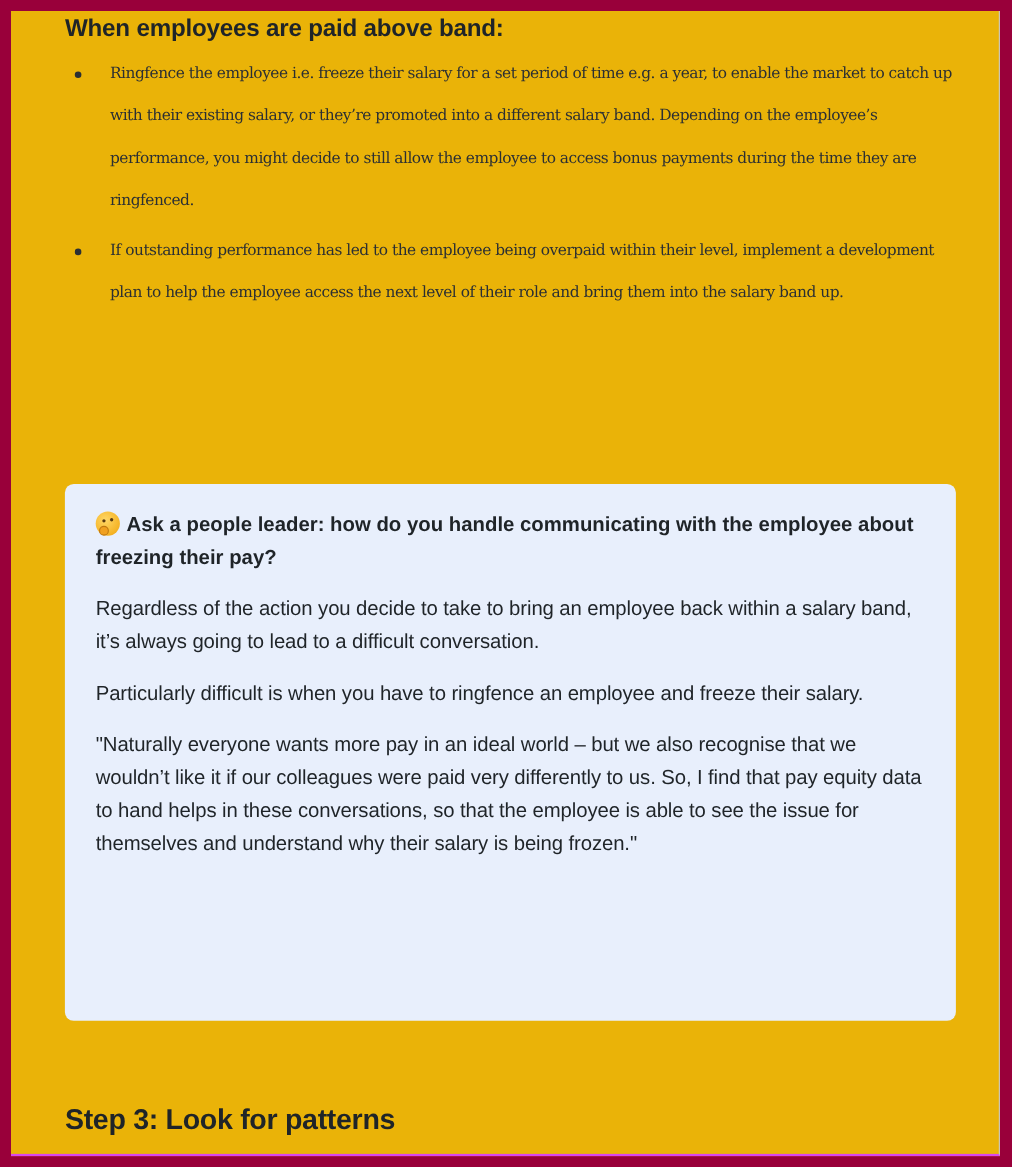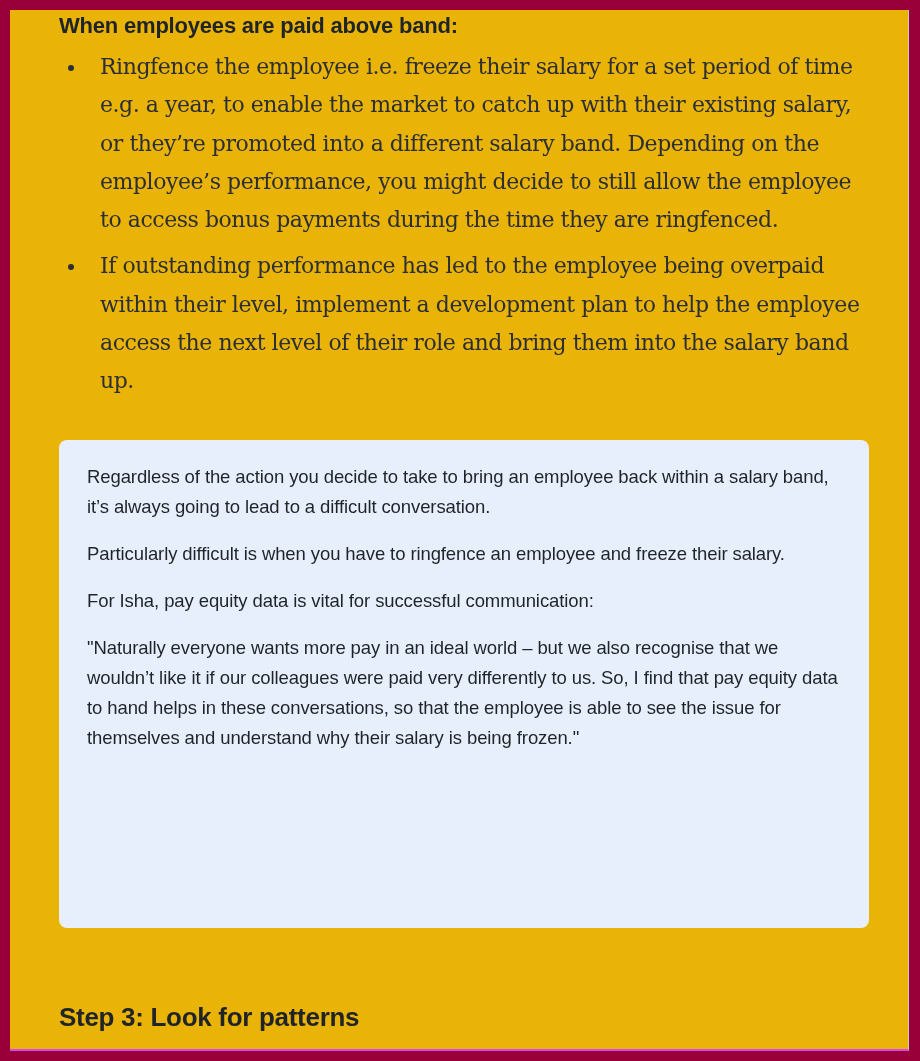--- a/index.html
+++ b/index.html
@@ -25,21 +25,21 @@
       margin: 0;
     }
     ul.bullets {
       position: absolute; left: 0; top: 38px;
       margin: 0; padding: 0; list-style: none; width: 810px;
     }
     ul.bullets li {
       position: relative;
       padding-left: 41px;
       font-family: "DejaVu Serif", serif;
-      font-size: 22px; line-height: 38.3px;
+      font-size: 14px; line-height: 38.3px;
       color: #2b2f33;
       letter-spacing: -0.45px;
       margin-bottom: 8px;
     }
     ul.bullets li .dot {
       position: absolute; left: 9px; top: 17px;
       width: 6px; height: 6px; border-radius: 50%;
       background: #2b2f33;
     }
     .callout {
@@ -100,22 +100,22 @@
         <span class="dot"></span>
         <span>Ringfence the employee i.e. freeze their salary for a set period of time e.g. a year, to enable the market to catch up with their existing salary, or they’re promoted into a different salary band. Depending on the employee’s performance, you might decide to still allow the employee to access bonus payments during the time they are ringfenced.</span>
       </li>
       <li>
         <span class="dot"></span>
         <span>If outstanding performance has led to the employee being overpaid within their level, implement a development plan to help the employee access the next level of their role and bring them into the salary band up.</span>
       </li>
     </ul>
 
     <div class="callout">
+      <h3><span class="emoji"></span><span>Ask a people leader: how do you handle communicating with the employee about freezing their pay?</span></h3>
       <p>Regardless of the action you decide to take to bring an employee back within a salary band, it’s always going to lead to a difficult conversation.</p>
       <p>Particularly difficult is when you have to ringfence an employee and freeze their salary.</p>
-      <p>For Isha, pay equity data is vital for successful communication:</p>
       <p>"Naturally everyone wants more pay in an ideal world – but we also recognise that we wouldn’t like it if our colleagues were paid very differently to us. So, I find that pay equity data to hand helps in these conversations, so that the employee is able to see the issue for themselves and understand why their salary is being frozen."</p>
     </div>
 
     <h2 class="step-heading">Step 3: Look for patterns</h2>
 
   </div>
 </div>
 
 </body></html>

